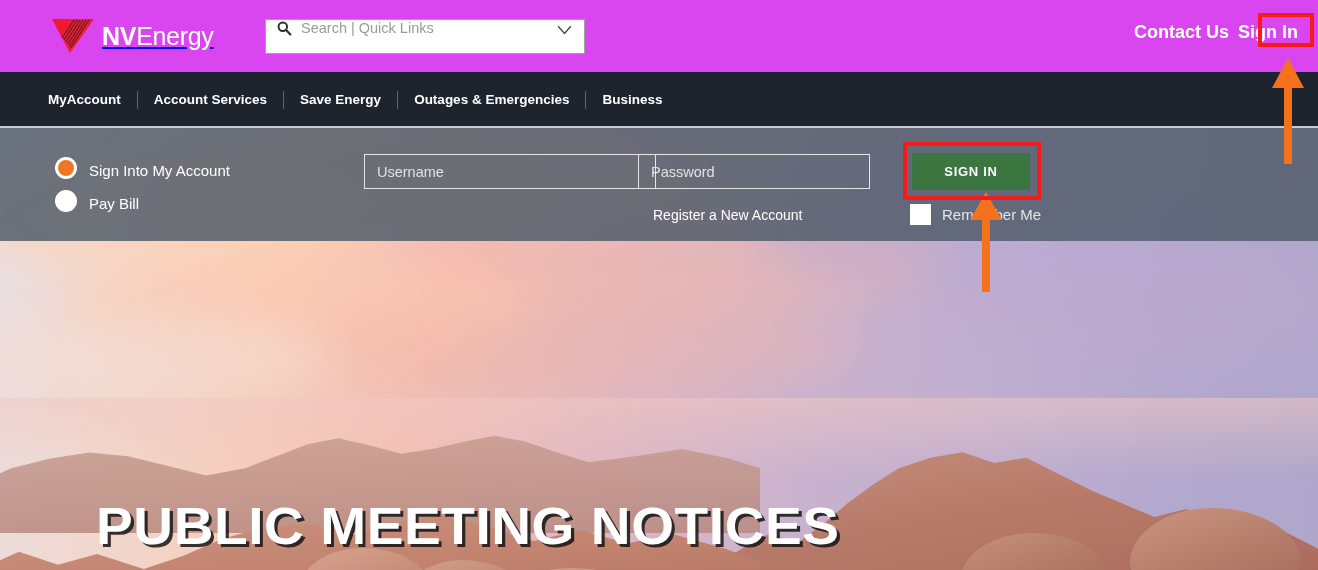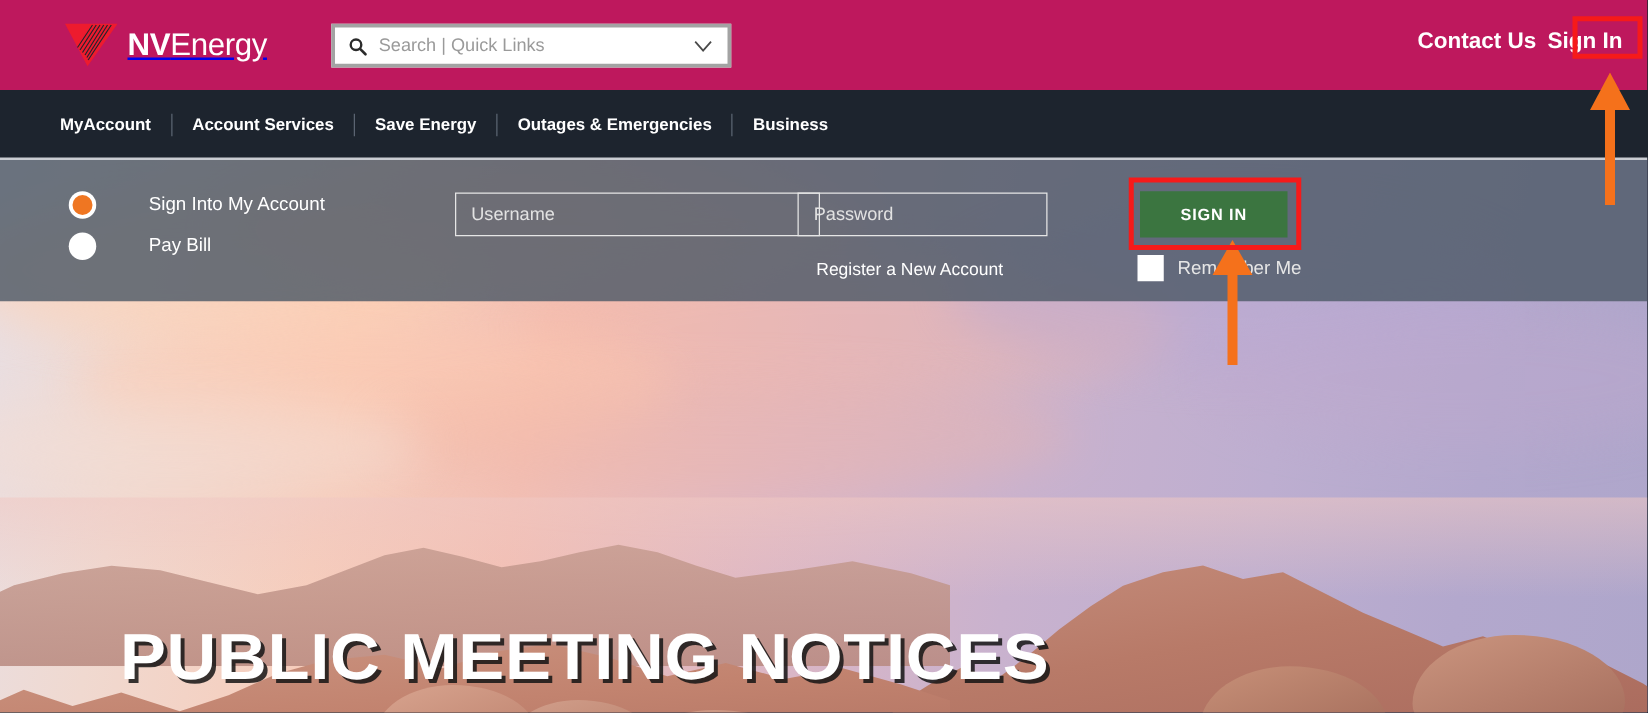--- a/index.html
+++ b/index.html
@@ -76,32 +76,32 @@
   .b6 { left: 1130px;top: 380px; width: 170px; height: 95px; background: linear-gradient(160deg,#cb957f,#a06858); }
   .b7 { left: 960px; top: 405px; width: 150px; height: 85px; background: linear-gradient(160deg,#c79078,#9c6454); }
   .haze {
     position: absolute; left:0; top: 270px; width: 1318px; height: 80px;
     background: linear-gradient(180deg, rgba(240,200,195,.55), rgba(240,200,195,0));
   }
 
   
   .topbar {
     position: absolute; left: 0; top: 0; width: 1318px; height: 72px;
-    background: #be185d; z-index: 5;
+    background: #d946ef; z-index: 5;
   }
   .logo-wrap { position: absolute; left: 52px; top: 16px; display: flex; align-items: center; height: 40px; }
   .logo-mark { width: 46px; height: 36px; margin-right: 4px; }
   .logo-text { font-size: 25px; color: #fff; letter-spacing: -.3px; line-height: 1; }
   .logo-text b { font-weight: 700; }
   .logo-text span { font-weight: 400; }
 
   .searchbox {
     position: absolute; left: 265px; top: 19px; width: 320px; height: 35px;
-    background: #fff; border: 3px solid #a3a3a3;
-    display: flex; align-items: center; padding: 0 10px;
+    background: #fff; border: 1px solid #a3a3a3;
+    display: flex; align-items: flex-start; padding: 0 10px;
   }
   .search-icon { width: 16px; height: 16px; flex: 0 0 auto; color: #2b2b2b; margin-right: 9px; }
   .search-ph { flex: 1; font-size: 14.5px; color: #9a9a9a; }
   .chev { width: 19px; height: 19px; color: #4a4a4a; flex: 0 0 auto; }
 
   .utility { position: absolute; right: 20px; top: 22px; display: flex; align-items: center; gap: 9px; }
   .utility a { color: #fff; font-size: 18px; font-weight: 700; text-decoration: none; white-space: nowrap; }
 
   
   .navbar {
@@ -121,39 +121,39 @@
     background: #c9ccd2; z-index: 6;
   }
 
   
   .loginstrip {
     position: absolute; left: 0; top: 128px; width: 1318px; height: 113px;
     background: rgba(78,90,104,.82);
     z-index: 4;
   }
   .radio-col { position: absolute; left: 55px; top: 20px; }
-  .radio-row { display: flex; align-items: center; height: 31px; margin-bottom: 2px; gap: 30px; }
+  .radio-row { display: flex; align-items: flex-end; height: 31px; margin-bottom: 2px; }
   .radio {
     width: 22px; height: 22px; border-radius: 50%; background: #fff;
     margin-right: 12px; flex: 0 0 auto; position: relative;
   }
   .radio.on::after {
     content: ""; position: absolute; left: 3px; top: 3px; width: 16px; height: 16px;
     border-radius: 50%; background: #ef7622;
   }
   .radio-lbl { color: #fff; font-size: 15px; }
 
   .field {
     position: absolute; height: 35px; border: 1px solid #e6e6e6; background: transparent;
     color: #e9e9e9; font-size: 14.5px; padding: 0 12px; outline: none;
     font-family: "Liberation Sans", sans-serif;
   }
   .field::placeholder { color: #e2e2e2; opacity: 1; }
   #fld-user { left: 364px; top: 26px; width: 292px; }
-  #fld-pass { left: 638px; top: 26px; width: 200px; }
+  #fld-pass { left: 638px; top: 26px; width: 232px; }
 
   .sublink {
     position: absolute; top: 79px; color: #fff; font-size: 14px; text-decoration: none;
   }
   #lnk-forgot { left: 364px; }
   #lnk-register { left: 653px; }
 
   .signin-btn {
     position: absolute; left: 912px; top: 153px; width: 118px; height: 37px;
     background: #3b7540; border: none; color: #fff; font-size: 13px; font-weight: 700;

